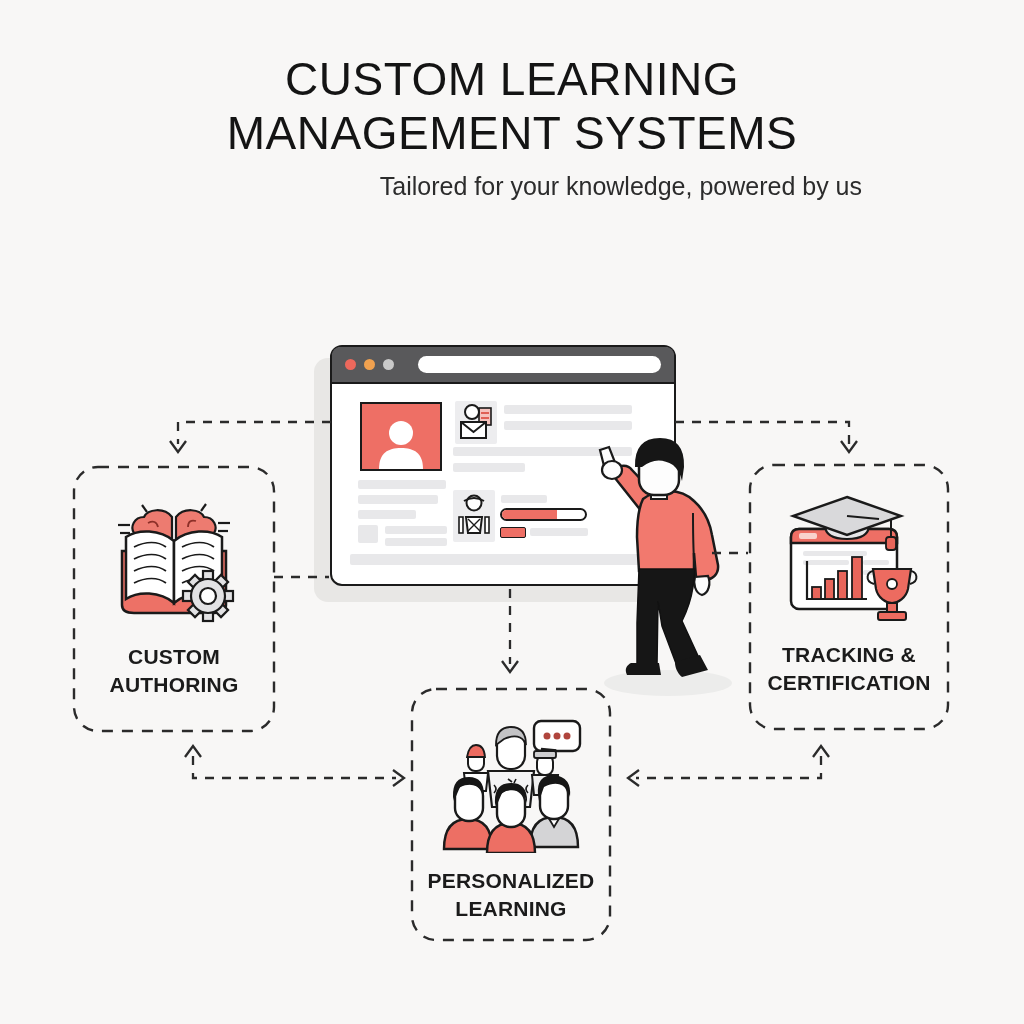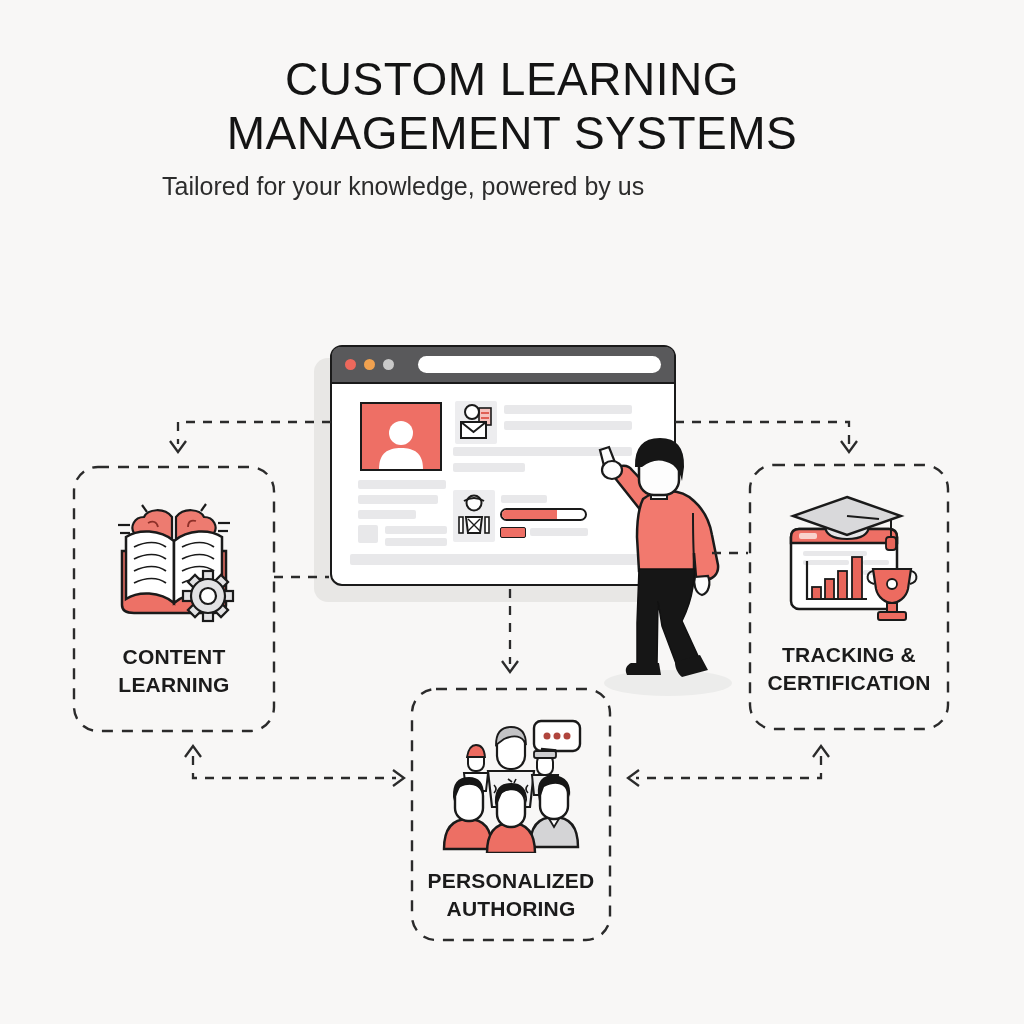--- a/index.html
+++ b/index.html
@@ -8,21 +8,21 @@
     background:#f8f7f6;font-family:"Liberation Sans",sans-serif;color:#161616;
   }
   
   .title{
     position:absolute;top:52px;left:50%;transform:translateX(-50%);
     width:620px;text-align:center;font-size:46px;line-height:1.18;
     font-weight:400;letter-spacing:.5px;color:#141414;
   }
   .subtitle{
     position:absolute;top:172px;left:50%;transform:translateX(-50%);
-    width:700px;text-align:left;font-size:25px;font-weight:400;color:#2c2c2c;
+    width:700px;text-align:right;font-size:25px;font-weight:400;color:#2c2c2c;
   }
   
   .overlay{position:absolute;inset:0;z-index:5;pointer-events:none;}
   .dash{fill:none;stroke:#2b2b2b;stroke-width:2.3;stroke-dasharray:9 8;}
   .boxdash{fill:none;stroke:#2b2b2b;stroke-width:2.4;stroke-dasharray:11 9;}
   .head{fill:none;stroke:#2b2b2b;stroke-width:2.3;}
   
   .browser-shadow{
     position:absolute;left:314px;top:358px;width:348px;height:244px;
     background:#e8e7e5;border-radius:14px;z-index:2;
@@ -227,21 +227,21 @@
             <rect x="119" y="92" width="10" height="10"></rect>
           <rect x="86" y="78" width="10" height="10" transform="rotate(45 91 83)"></rect>
           <rect x="112" y="78" width="10" height="10" transform="rotate(-45 117 83)"></rect>
           <rect x="86" y="106" width="10" height="10" transform="rotate(-45 91 111)"></rect>
           <rect x="112" y="106" width="10" height="10" transform="rotate(45 117 111)"></rect>
           <circle cx="104" cy="97" r="17"></circle>
         </g>
         <circle cx="104" cy="97" r="8" fill="#ffffff" stroke="#1a1a1a" stroke-width="2.2"></circle>
       </g>
     </svg>
-    <div class="node-label">CONTENT LEARNING</div>
+    <div class="node-label">CUSTOM AUTHORING</div>
   </div>
 
   <div class="node n-right">
     <svg class="ico" width="140" height="130" viewBox="0 0 140 130" style="margin-top:30px">
 
       <rect x="12" y="34" width="106" height="80" rx="8" fill="#ffffff" stroke="#1a1a1a" stroke-width="2.5"></rect>
       <path d="M12,42 Q12,34 20,34 L110,34 Q118,34 118,42 L118,48 L12,48 Z" fill="#ee6f65" stroke="#1a1a1a" stroke-width="2.5"></path>
       <rect x="20" y="38" width="18" height="6" rx="2" fill="#f9d2cd"></rect>
 
       <g fill="#e8e8ea">
@@ -309,16 +309,16 @@
         <path d="M17,82 Q16,62 33,62 Q48,62 48,80 L46,76 Q38,66 24,72 L18,86 Z" fill="#161616"></path>
         <path d="M94,132 Q94,102 118,102 Q142,102 142,132 Z" fill="#d4d4d6" stroke="#1a1a1a" stroke-width="2.4"></path>
         <path d="M112,102 L118,112 L124,102" fill="#ffffff" stroke="#1a1a1a" stroke-width="1.8"></path>
         <rect x="104" y="66" width="28" height="38" rx="13" fill="#ffffff" stroke="#1a1a1a" stroke-width="2.4"></rect>
         <path d="M102,80 Q100,60 118,60 Q136,62 134,82 L132,76 Q124,64 108,72 L103,86 Z" fill="#161616"></path>
         <path d="M51,138 Q51,108 75,108 Q99,108 99,138 Z" fill="#ed6f64" stroke="#1a1a1a" stroke-width="2.4"></path>
         <rect x="61" y="74" width="28" height="38" rx="13" fill="#ffffff" stroke="#1a1a1a" stroke-width="2.4"></rect>
         <path d="M59,88 Q58,68 75,68 Q92,68 91,88 L89,82 Q80,70 66,78 L60,92 Z" fill="#161616"></path>
       </g>
     </svg>
-    <div class="node-label">PERSONALIZED AUTHORING</div>
+    <div class="node-label">PERSONALIZED LEARNING</div>
   </div>
 
 </div>
 
 </body></html>

